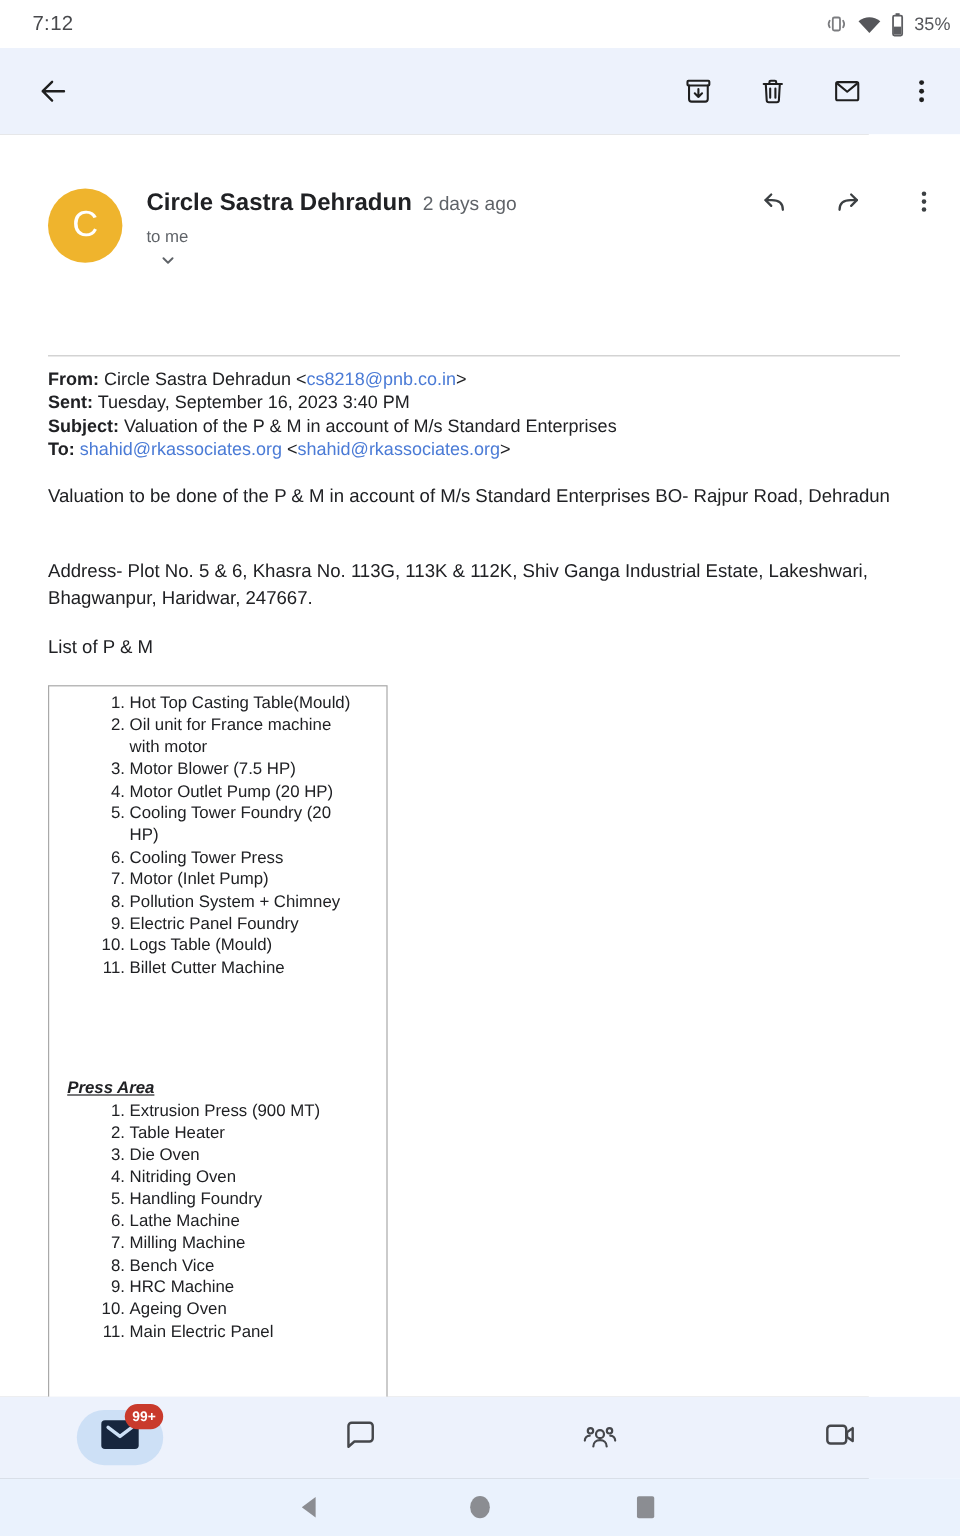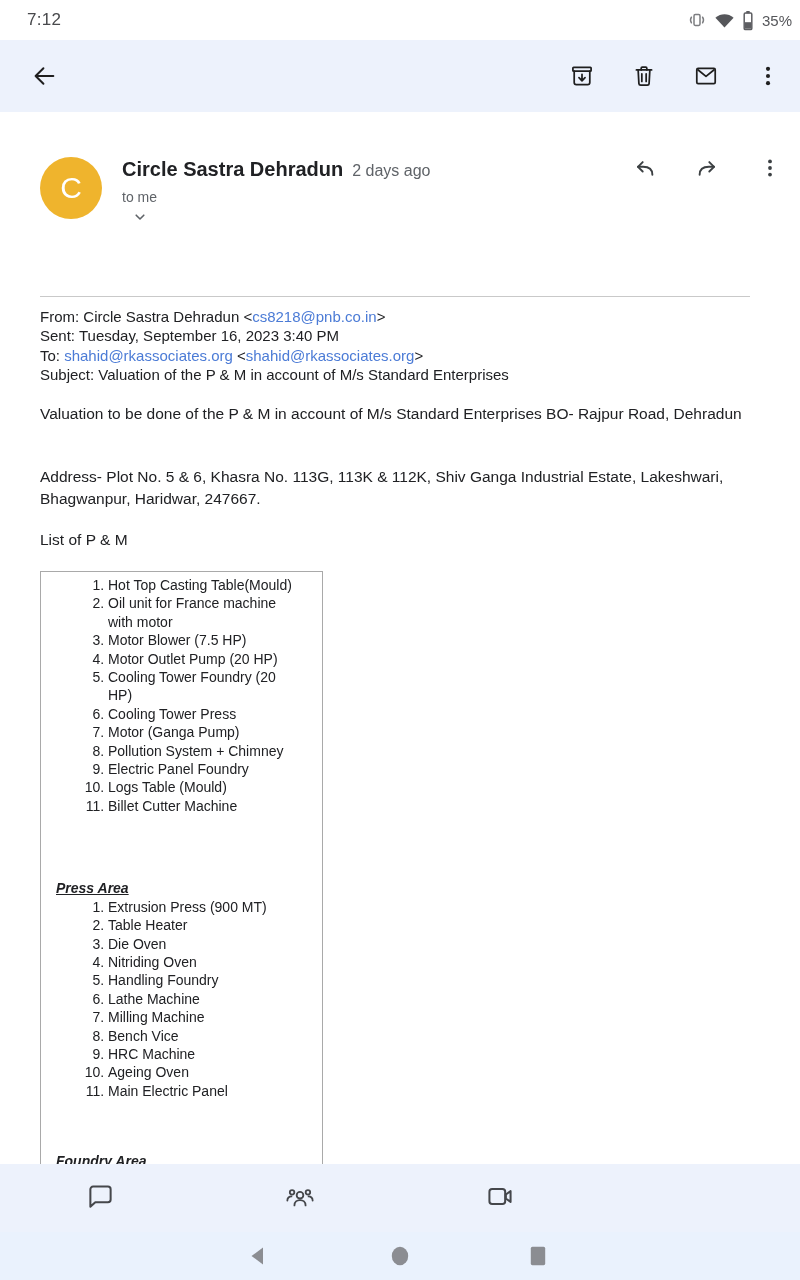--- a/index.html
+++ b/index.html
@@ -31,34 +31,34 @@
   .sender-name { font-size:20px; font-weight:bold; color:#202124; }
   .sender-time { font-size:16px; color:#5f6368; }
   .to-line { position:absolute; left:122px; top:77px; display:flex; align-items:center; gap:4px;
              font-size:14px; color:#5f6368;flex-direction:column; }
   .msg-actions { position:absolute; right:16px; top:42px; display:flex; align-items:center; gap:35px; }
   .msg-actions .ic { width:28px; height:28px; display:flex; align-items:center; justify-content:center; }
 
   .divider { position:absolute; left:40px; top:184px; width:710px; height:0; border-top:1px solid #c9c9c9; }
 
   .meta { position:absolute; left:40px; top:195px; width:720px; font-size:15px; line-height:19.4px; color:#202124; }
-  .meta .lbl { font-weight:normal; }
+  .meta .lbl { font-weight:bold; }
   .meta a { color:#4b7bd6; text-decoration:none; }
 
   .bodytext { position:absolute; left:40px; width:724px; font-size:15.5px; line-height:21.5px; color:#202124; }
   .p1 { top:291px; }
   .p2 { top:354px; }
   .p3 { top:417px; }
 
   .pm-box { position:absolute; left:40px; top:459px; width:283px; height:780px;
             border:1px solid #a9a9a9; background:#fff; font-size:14px; line-height:18.4px; color:#202124; }
   .pm-box ol { list-style:decimal; padding-left:67px; padding-right:30px; }
   .pm-box ol.first { margin-top:4px; }
   .pm-heading { font-weight:bold; font-style:italic; text-decoration:underline; margin-left:15px; font-size:14px; }
-  .hd-press { margin-top:64px; }
+  .hd-press { margin-top:82px; }
   .hd-foundry { margin-top:52px; }
 
   
   .bottom-nav { position:absolute; left:0; top:1164px; width:800px; height:68px; background:#edf2fc;
                 display:flex; }
   .nav-slot { width:200px; height:68px; display:flex; align-items:center; justify-content:center; }
   .pill { position:relative; width:72px; height:46px; border-radius:23px; background:#cde0f6;
           display:flex; align-items:center; justify-content:center; }
   .badge { position:absolute; left:40px; top:-5px; min-width:32px; height:21px; border-radius:11px;
            color:#fff; font-size:11.5px; font-weight:bold; display:flex; align-items:center; justify-content:center;
@@ -195,37 +195,37 @@
             <circle cx="12" cy="18.6" r="1.9"></circle>
           </svg>
       </span>
     </div>
 
     <div class="divider"></div>
 
     <div class="meta">
       <div><span class="lbl">From:</span><span> Circle Sastra Dehradun &lt;</span><a>cs8218@pnb.co.in</a><span>&gt;</span></div>
       <div><span class="lbl">Sent:</span><span> Tuesday, September 16, 2023 3:40 PM</span></div>
+      <div><span class="lbl">Subject:</span><span> Valuation of the P &amp; M in account of M/s Standard Enterprises</span></div>
       <div><span class="lbl">To:</span><span> </span><a>shahid@rkassociates.org</a><span> &lt;</span><a>shahid@rkassociates.org</a><span>&gt;</span></div>
-      <div><span class="lbl">Subject:</span><span> Valuation of the P &amp; M in account of M/s Standard Enterprises</span></div>
     </div>
 
     <div class="bodytext p1">Valuation to be done of the P &amp; M in account of M/s Standard Enterprises BO- Rajpur Road, Dehradun</div>
     <div class="bodytext p2">Address- Plot No. 5 &amp; 6, Khasra No. 113G, 113K &amp; 112K, Shiv Ganga Industrial Estate, Lakeshwari, Bhagwanpur, Haridwar, 247667.</div>
     <div class="bodytext p3">List of P &amp; M</div>
 
     <div class="pm-box">
       <ol class="first">
           <li>Hot Top Casting Table(Mould)</li>
           <li>Oil unit for France machine with motor</li>
           <li>Motor Blower (7.5 HP)</li>
           <li>Motor Outlet Pump (20 HP)</li>
           <li>Cooling Tower Foundry (20 HP)</li>
           <li>Cooling Tower Press</li>
-          <li>Motor (Ganga Pump)</li>
+          <li>Motor (Inlet Pump)</li>
           <li>Pollution System + Chimney</li>
           <li>Electric Panel Foundry</li>
           <li>Logs Table (Mould)</li>
           <li>Billet Cutter Machine</li>
         </ol>
       <div class="pm-heading hd-press">Press Area </div>
       <ol>
           <li>Extrusion Press (900 MT)</li>
           <li>Table Heater</li>
           <li>Die Oven</li>
@@ -240,20 +240,31 @@
         </ol>
       <div class="pm-heading hd-foundry">Foundry Area</div>
       <ol>
           <li>Transformer 450 Kva</li>
         </ol>
     </div>
   </div>
 
   <div class="bottom-nav">
     <div class="nav-slot">
+      <div class="pill">
+        <span>
+          <svg width="34" height="27" viewBox="0 0 24 19">
+              <rect x="1" y="1" width="22" height="17" rx="2.2" fill="#17263e"></rect>
+              <path d="M5 5.2 12 10.6 19 5.2" stroke="#cde0f6" stroke-width="2" fill="none" stroke-linecap="round" stroke-linejoin="round"></path>
+            </svg>
+        </span>
+        <span class="badge" style="background: rgb(201, 58, 44);">99+</span>
+      </div>
+    </div>
+    <div class="nav-slot">
       <span>
         <svg width="27" height="27" viewBox="0 0 24 24">
             <path d="M21 5.6a2.4 2.4 0 0 0-2.4-2.4H5.4A2.4 2.4 0 0 0 3 5.6V21l4.4-3.9h11.2A2.4 2.4 0 0 0 21 14.7Z" fill="none" stroke="#45474b" stroke-width="1.8" stroke-linejoin="round"></path>
           </svg>
       </span>
     </div>
     <div class="nav-slot">
       <span>
         <svg width="30" height="28" viewBox="0 0 28 26">
             <g stroke="#45474b" stroke-width="1.7" fill="none" stroke-linecap="round">

